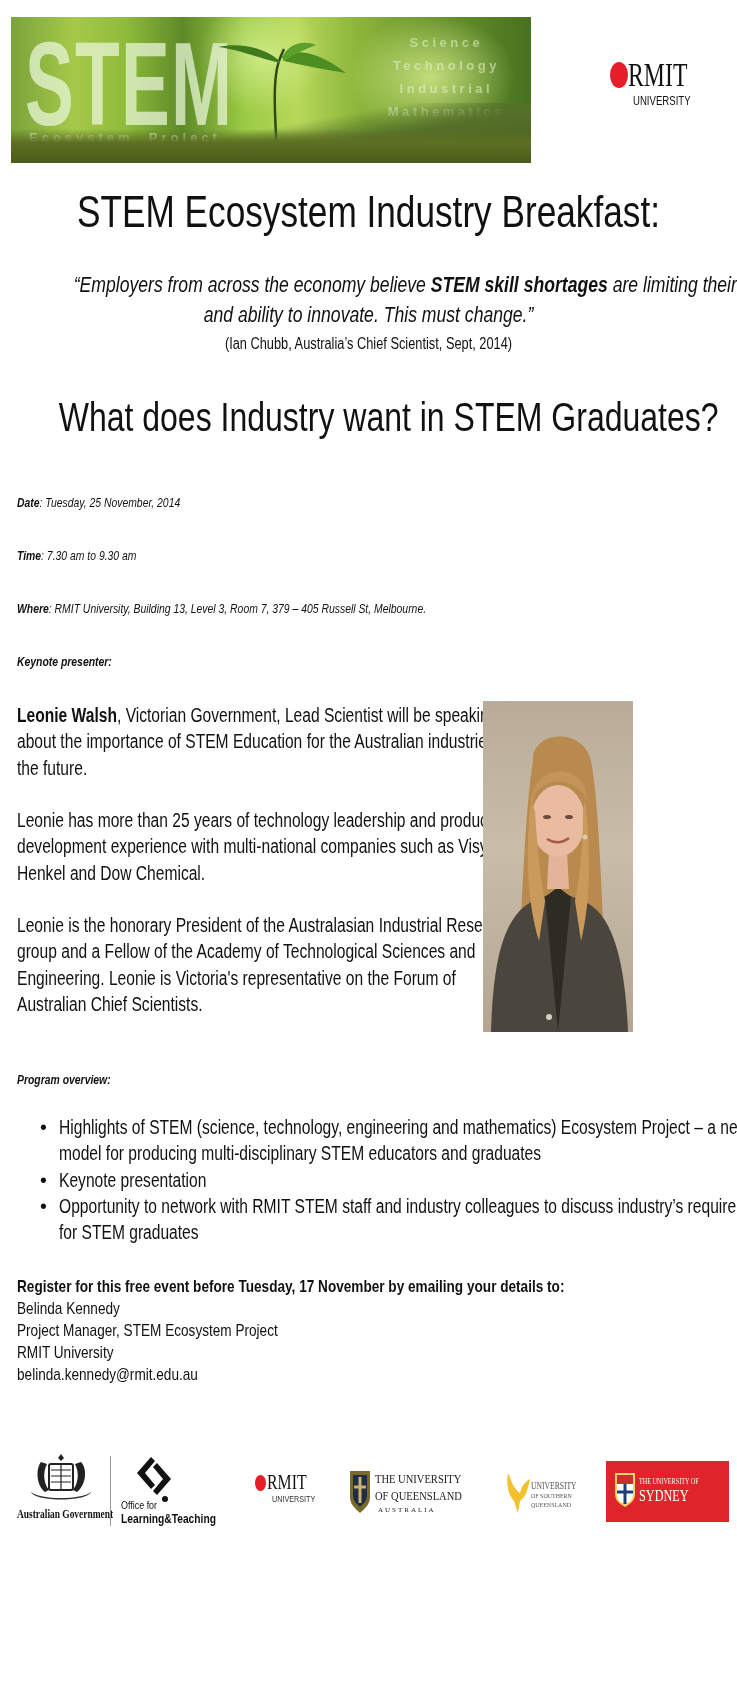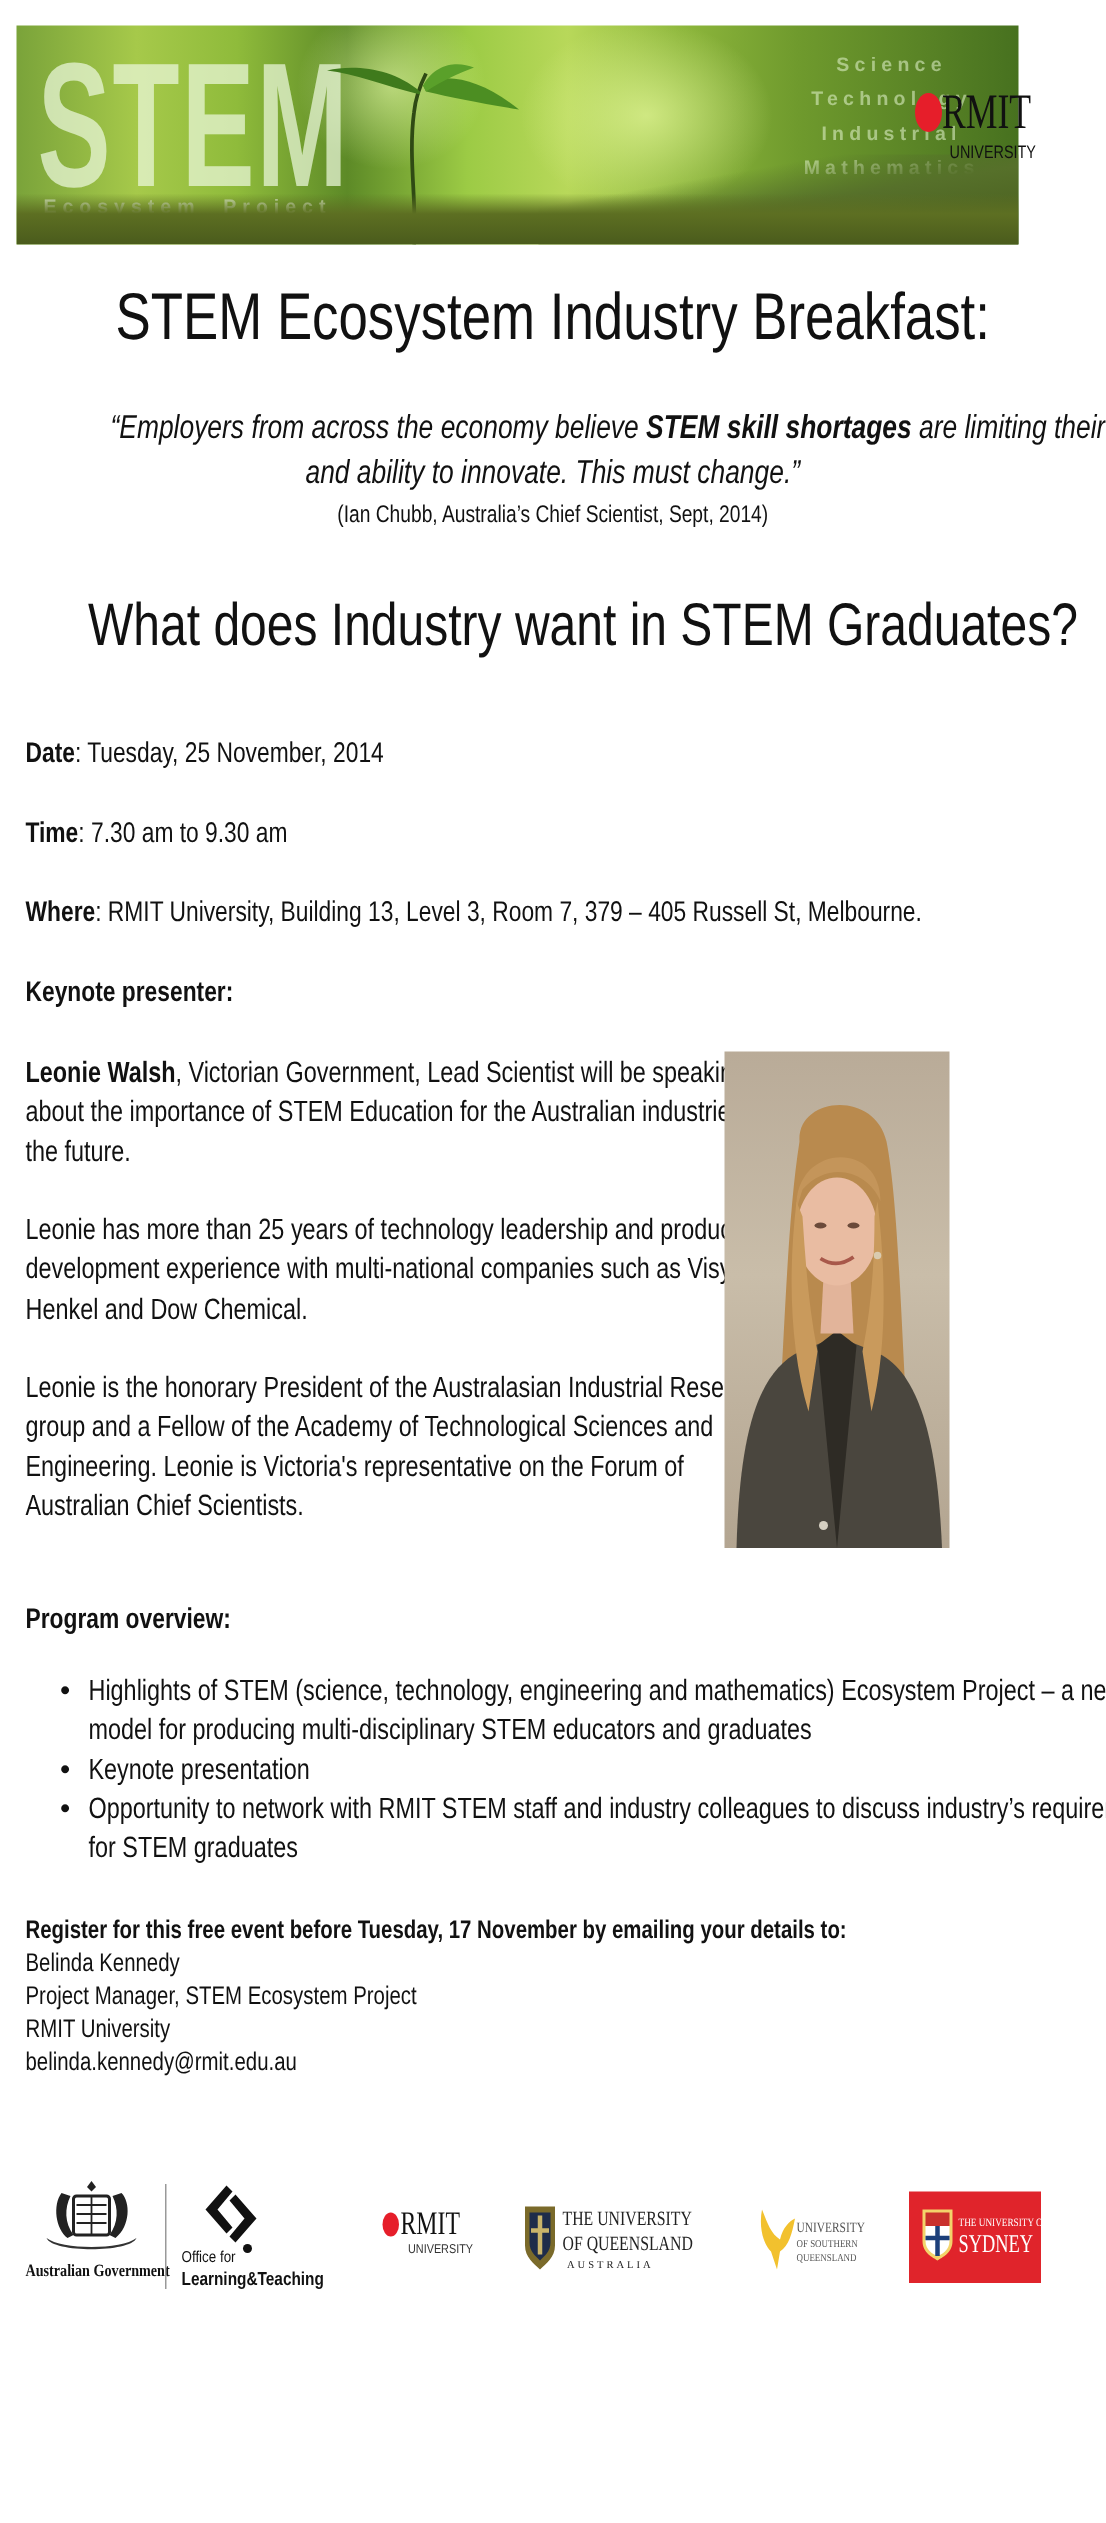--- a/index.html
+++ b/index.html
@@ -4,21 +4,21 @@
 <style>
   html, body { margin: 0; padding: 0; background: #ffffff; }
   body { width: 737px; height: 1682px; position: relative; overflow: hidden;
          font-family: "Liberation Sans", sans-serif; color: #111; }
   .abs { position: absolute; }
   
   .cond { transform-origin: 0 0; transform: scaleX(0.80); white-space: nowrap; }
   .condc { transform-origin: 50% 0; transform: scaleX(0.80); white-space: nowrap; text-align: center; }
 
   
-  .banner { left: 11px; top: 17px; width: 668px; height: 146px; overflow: hidden;
+  .banner { left: 11px; top: 17px; width: 520px; height: 146px; overflow: hidden;
     background:
       radial-gradient(ellipse 120px 90px at 420px 60px, rgba(225,245,150,0.75), rgba(225,245,150,0) 70%),
       radial-gradient(ellipse 90px 80px at 250px 40px, rgba(230,250,170,0.6), rgba(230,250,170,0) 70%),
       linear-gradient(90deg, #7aa33a 0%, #a6c94a 12%, #8fbb3b 22%, #5d8a27 33%, #9ccb45 45%, #b8d85a 55%, #8eb73c 66%, #6f9a2d 78%, #5a8426 90%, #47711f 100%); }
   .banner .ground { position: absolute; left: 0; right: 0; bottom: 0; height: 34px;
     background: linear-gradient(180deg, rgba(80,100,30,0) 0%, #5d6f22 40%, #4a5b1c 100%); }
   .banner .ground2 { position: absolute; right: 0; bottom: 0; width: 320px; height: 60px;
     background: linear-gradient(170deg, rgba(70,95,25,0) 30%, #56702a 55%, #465a1c 100%); }
   .stem-word { position: absolute; left: 14px; top: 8px; font-family: "Liberation Sans", sans-serif;
     font-weight: bold; font-size: 118px; line-height: 118px; color: rgba(235,248,220,0.72);
@@ -35,21 +35,21 @@
   .rmit-dot { position: absolute; width: 18px; height: 26px; background: #e61e2a; border-radius: 50%; }
   .rmit-word { position: absolute; font-family: "Liberation Serif", serif; color: #111; transform-origin: 0 0; }
   .rmit-sub { position: absolute; font-family: "Liberation Sans", sans-serif; color: #111; transform-origin: 0 0; }
 
   .title1 { left: 0; width: 737px; top: 190px; font-size: 44px; line-height: 44px; }
   .quote { left: 0; width: 737px; top: 270px; font-size: 22px; line-height: 30px; font-style: italic; }
   .quote b { font-weight: bold; }
   .cite { left: 0; width: 737px; top: 330px; font-size: 16px; line-height: 28px; }
   .title2 { left: 0; width: 587px; top: 395px; font-size: 40px; line-height: 44px; }
 
-  .field { left: 17px; font-size: 19px; line-height: 24px; }
+  .field { left: 17px; font-size: 13px; line-height: 24px; font-style: italic; }
   .field b { font-weight: bold; }
 
   .bio { left: 17px; font-size: 19.5px; line-height: 26.3px; }
   .photo { left: 483px; top: 701px; width: 150px; height: 331px; overflow: hidden;
     background: linear-gradient(180deg, #b9ab98 0%, #c9bda9 45%, #b3a591 100%); }
 
   .bullets { left: 40px; top: 1114px; font-size: 19.5px; line-height: 26.3px; }
   .bullet-row { position: relative; padding-left: 19px; }
   .bullet-row .dot { position: absolute; left: 0; top: 0; }
 
@@ -229,21 +229,21 @@
 
 <div class="logo" style="left:504px; top:1471px; width:80px; height:44px;">
   <svg width="28" height="44" viewBox="0 0 28 44" style="position:absolute; left:0; top:0;">
     <path d="M4 2 C8 12 10 18 16 22 C18 14 22 10 26 8 C24 18 22 26 16 30 L14 42 L10 30 C4 24 2 12 4 2 Z" fill="#f2c12e"></path>
   </svg>
   <div style="position:absolute; left:27px; top:10px; font-family:'Liberation Serif',serif; font-size:9.5px; line-height:10px; white-space:nowrap; transform-origin:0 0; transform:scaleX(0.8); color:#555;">UNIVERSITY</div>
   <div style="position:absolute; left:27px; top:21px; font-family:'Liberation Serif',serif; font-size:7px; line-height:8px; white-space:nowrap; transform-origin:0 0; transform:scaleX(0.85); color:#555;">OF SOUTHERN</div>
   <div style="position:absolute; left:27px; top:30px; font-family:'Liberation Serif',serif; font-size:7px; line-height:8px; white-space:nowrap; transform-origin:0 0; transform:scaleX(0.85); color:#555;">QUEENSLAND</div>
 </div>
 
-<div class="logo" style="left:606px; top:1461px; width:88px; height:61px; background:#e0242b;">
+<div class="logo" style="left:606px; top:1461px; width:88px; height:61px; background:#e0242b;padding-left:35px;">
   <svg width="22" height="36" viewBox="0 0 22 36" style="position:absolute; left:8px; top:11px;">
     <path d="M1 1 H21 V22 C21 30 14 33 11 35 C8 33 1 30 1 22 Z" fill="#f3d36a"></path>
     <path d="M3 3 H19 V12 H3 Z" fill="#c9302c"></path>
     <path d="M3 12 H19 V22 C19 28 14 31 11 32 C8 31 3 28 3 22 Z" fill="#ffffff"></path>
     <path d="M11 12 V32 M3 20 H19" stroke="#1c3f7a" stroke-width="3"></path>
   </svg>
   <div style="position:absolute; left:33px; top:17px; font-family:'Liberation Serif',serif; font-size:7.5px; line-height:8px; color:#fff; white-space:nowrap; transform-origin:0 0; transform:scaleX(0.82);">THE UNIVERSITY OF</div>
   <div style="position:absolute; left:33px; top:26px; font-family:'Liberation Serif',serif; font-size:17px; line-height:18px; color:#fff; white-space:nowrap; transform-origin:0 0; transform:scaleX(0.72);">SYDNEY</div>
 </div>
 

